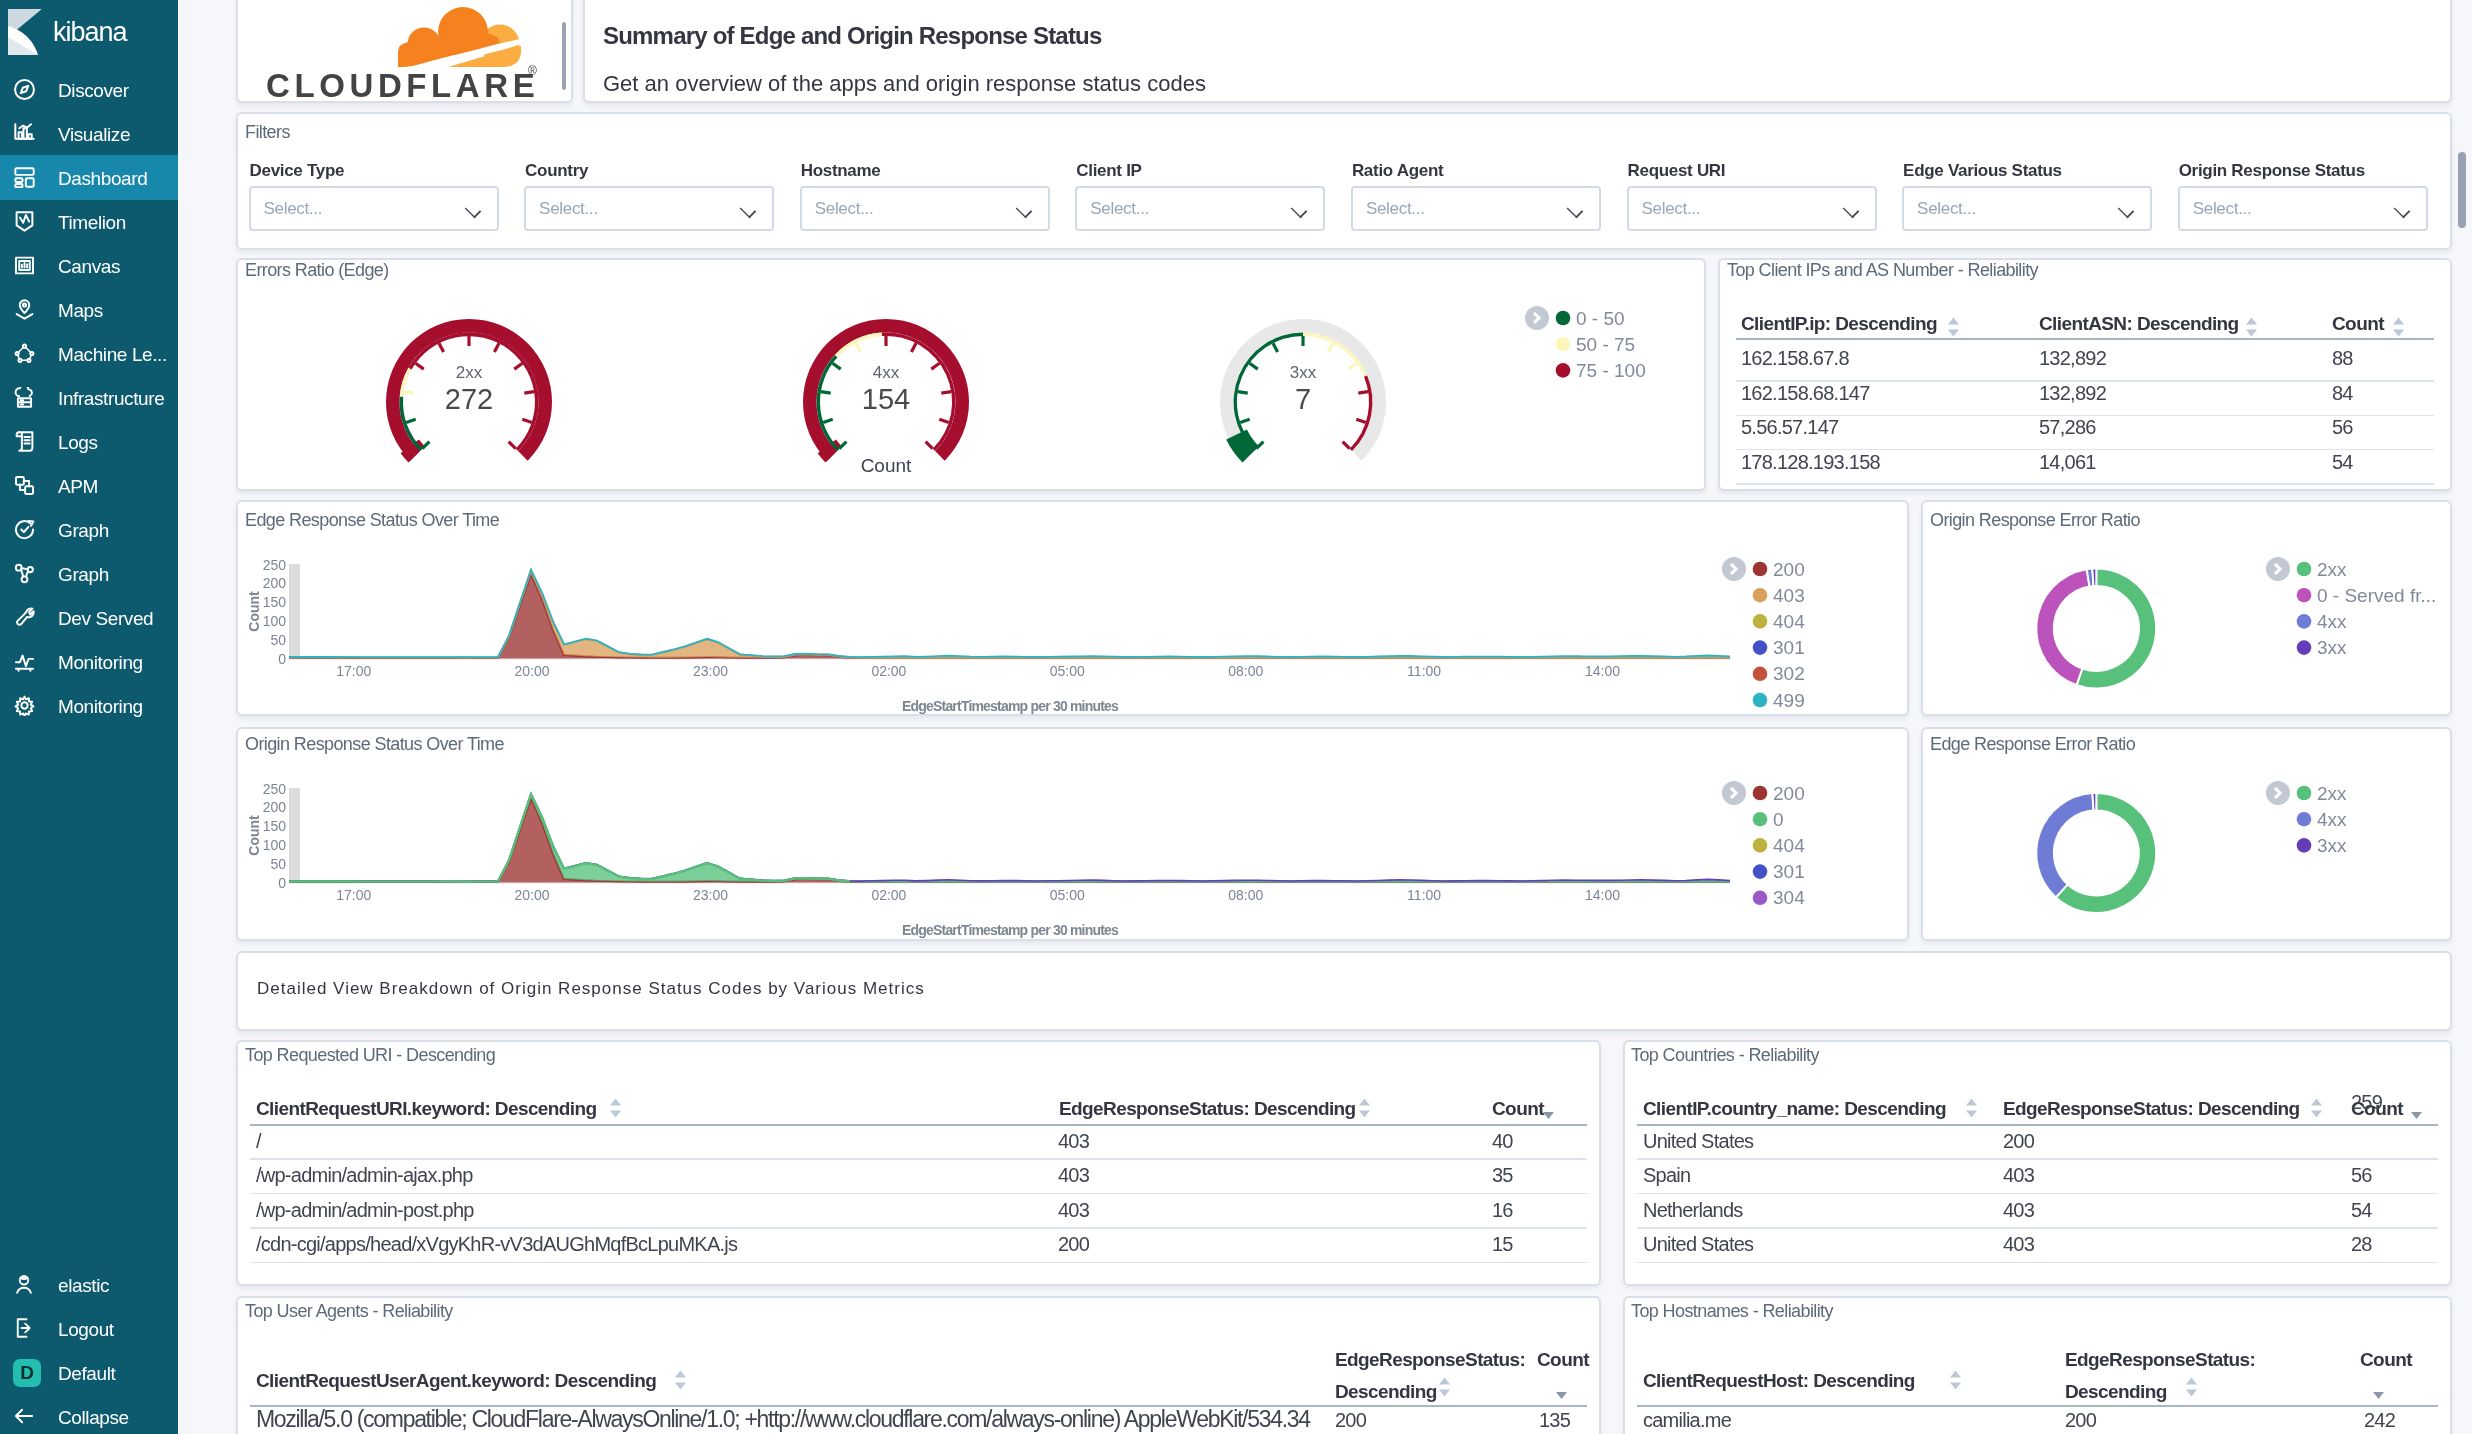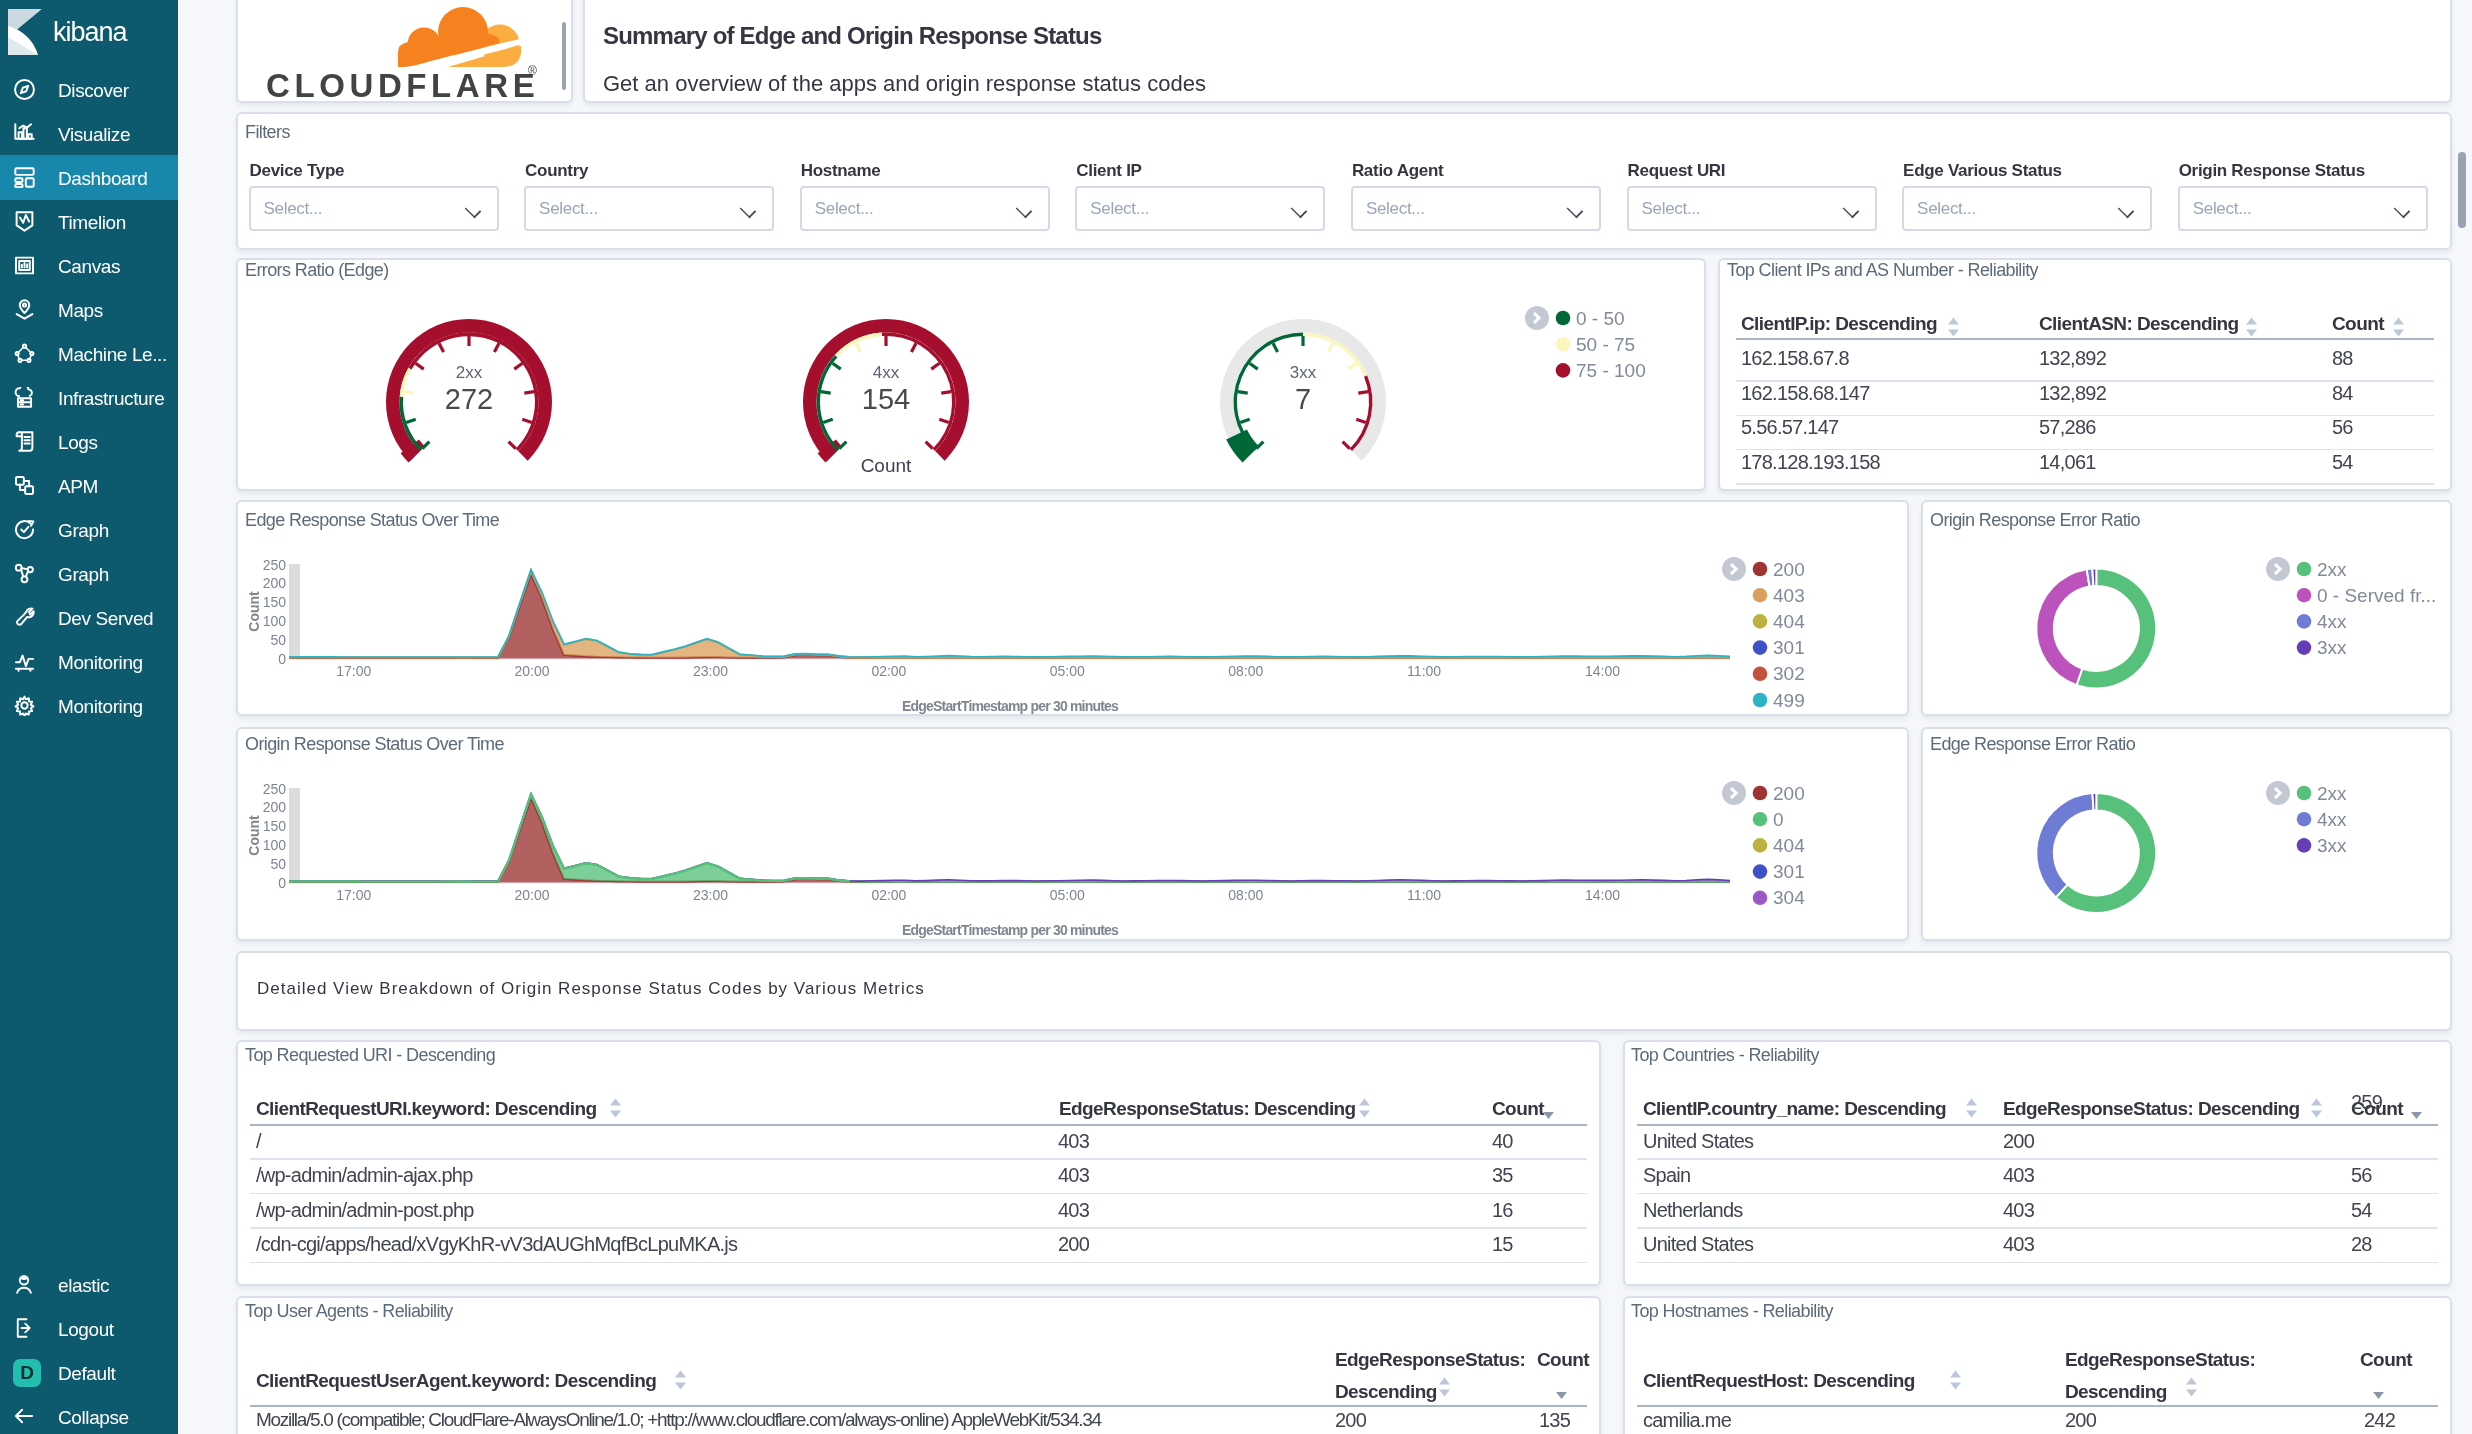--- a/index.html
+++ b/index.html
@@ -1,19 +1,19 @@
 <!DOCTYPE html>
 <html><head><meta charset="utf-8"><style>
 html,body{margin:0;padding:0;width:2472px;height:1434px;background:#f5f7fa;
 font-family:"Liberation Sans",sans-serif;overflow:hidden;position:relative}
 *{box-sizing:border-box}
 .panel{position:absolute;background:#fff;border:2px solid #d9dfe9;border-radius:6px;
 box-shadow:0 3px 4px rgba(162,174,194,.18)}
 .ptitle{position:absolute;font-size:18px;letter-spacing:-0.6px;color:#5d6a79;line-height:18px}
-.tdl{color:#404550;font-size:19px;letter-spacing:-1.3px;position:absolute;white-space:nowrap;line-height:19px}
+.tdl{color:#404550;font-size:23px;letter-spacing:-1.3px;position:absolute;white-space:nowrap;line-height:19px}
 .abs{position:absolute}
 .nav{position:absolute;left:58px;color:#fff;font-size:19px;letter-spacing:-0.4px;white-space:nowrap;line-height:19px}
 .th{font-weight:bold;color:#343741;font-size:19px;letter-spacing:-0.6px;position:absolute;white-space:nowrap;line-height:19px}
 .td{color:#404550;font-size:20px;letter-spacing:-0.75px;position:absolute;white-space:nowrap;line-height:20px}
 .hr{position:absolute;height:1.5px;background:#dde3ec}
 .hrh{position:absolute;height:2px;background:#aab5c4}
 .sel{position:absolute;width:250px;height:45px;background:#fff;border:2px solid #d3dae6;border-radius:4px;
 color:#98a6b8;font-size:17px;line-height:41px;padding-left:13px;letter-spacing:-0.3px}
 .sel:after{content:"";position:absolute;right:17px;top:15px;width:12px;height:12px;
 border-right:2.2px solid #454b57;border-bottom:2.2px solid #454b57;transform:rotate(45deg) scale(1,.68)}

